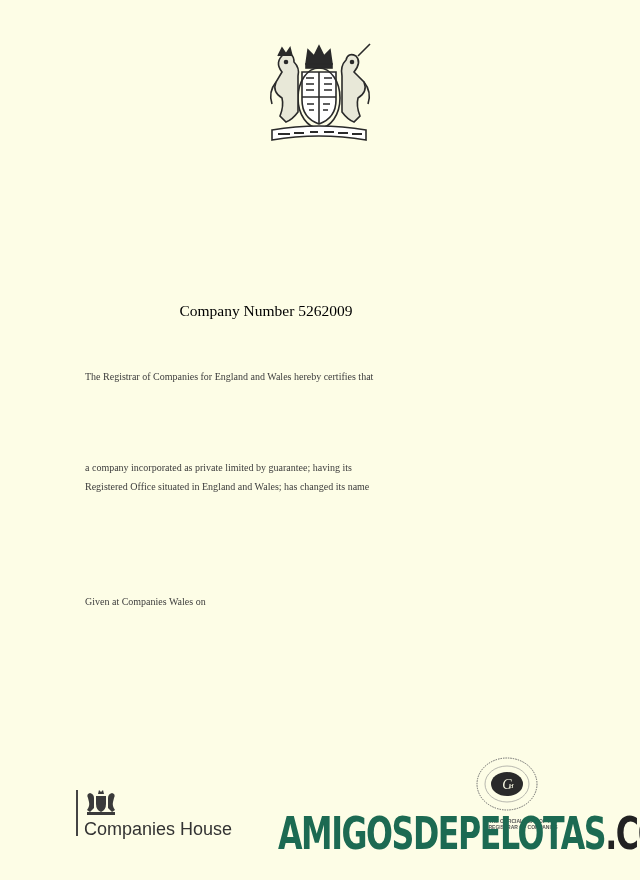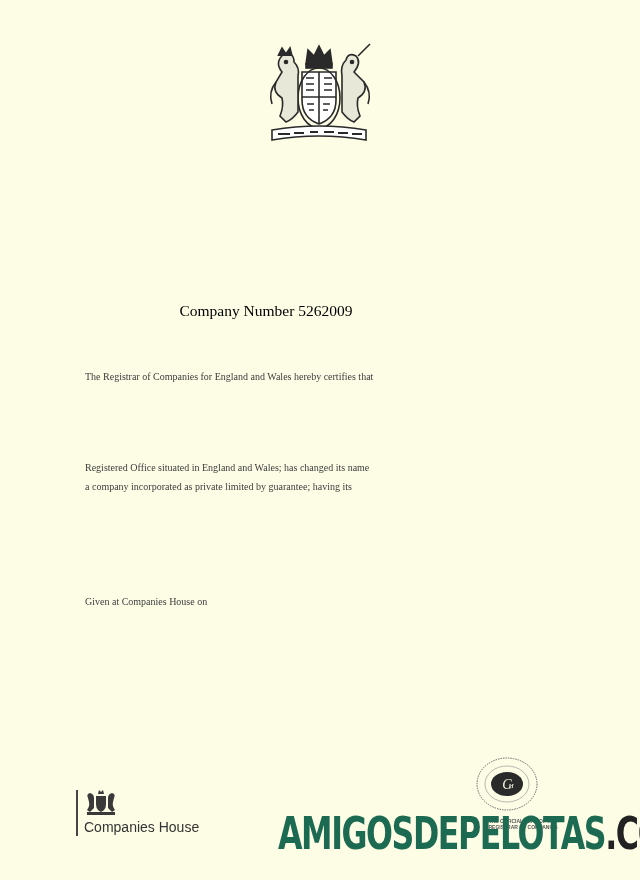--- a/index.html
+++ b/index.html
@@ -27,21 +27,21 @@
       font-size: 10px; line-height: 19px; color: #3c3c3c; margin-left: 13px;
     }
     .p1 { top: 367px; }
     .p2 { top: 458px; }
     .p3 { top: 592px; }
     .ch-logo { position: absolute; left: 76px; top: 790px; }
     .ch-rule { position: absolute; left: 0; top: 0; width: 1.5px; height: 46px; background: #444; }
     .ch-crest { position: absolute; left: 8px; top: 0; width: 34px; height: 26px; }
     .ch-name {
       position: absolute; left: 8px; top: 29px; white-space: nowrap;
-      font-family: "Liberation Sans", sans-serif; font-size: 14px; color: #333;
+      font-family: "Liberation Sans", sans-serif; font-size: 18px; color: #333;
     }
     .seal { position: absolute; left: 470px; top: 756px; width: 74px; height: 60px; }
     .seal-caption {
       position: absolute; left: 483px; top: 818px; width: 80px;
       font-family: "Liberation Sans", sans-serif; font-size: 5px; line-height: 6px;
       font-weight: bold; color: #555; text-align: center;
     }
     .watermark {
       position: absolute; left: 278px; top: 806px; white-space: nowrap;
       font-family: "DejaVu Sans", sans-serif; font-weight: bold;
@@ -86,25 +86,25 @@
   </svg>
 
 
   <div class="company-number">Company Number 5262009</div>
 
   <div class="para p1">
     <div>The Registrar of Companies for England and Wales hereby certifies that</div>
   </div>
 
   <div class="para p2">
+    <div>a company incorporated as private limited by guarantee; having its</div>
     <div>Registered Office situated in England and Wales; has changed its name</div>
-    <div>a company incorporated as private limited by guarantee; having its</div>
   </div>
 
-  <div class="para p3">Given at Companies House on</div>
+  <div class="para p3">Given at Companies Wales on</div>
 
   <div class="ch-logo">
     <div class="ch-rule"></div>
     <svg class="ch-crest" viewBox="0 0 34 26">
       <g fill="#3a3a3a">
         <path d="M14 4 L15 0 L17 2 L19 0 L20 4 Z"></path>
         <path d="M12 6 H22 V14 Q22 20 17 22 Q12 20 12 14 Z"></path>
         <path d="M4 8 Q2 4 6 3 Q10 4 10 8 L10 18 L6 22 L3 20 Q6 16 5 12 Z"></path>
         <path d="M30 8 Q32 4 28 3 Q24 4 24 8 L24 18 L28 22 L31 20 Q28 16 29 12 Z"></path>
         <rect x="3" y="22" width="28" height="3"></rect>

